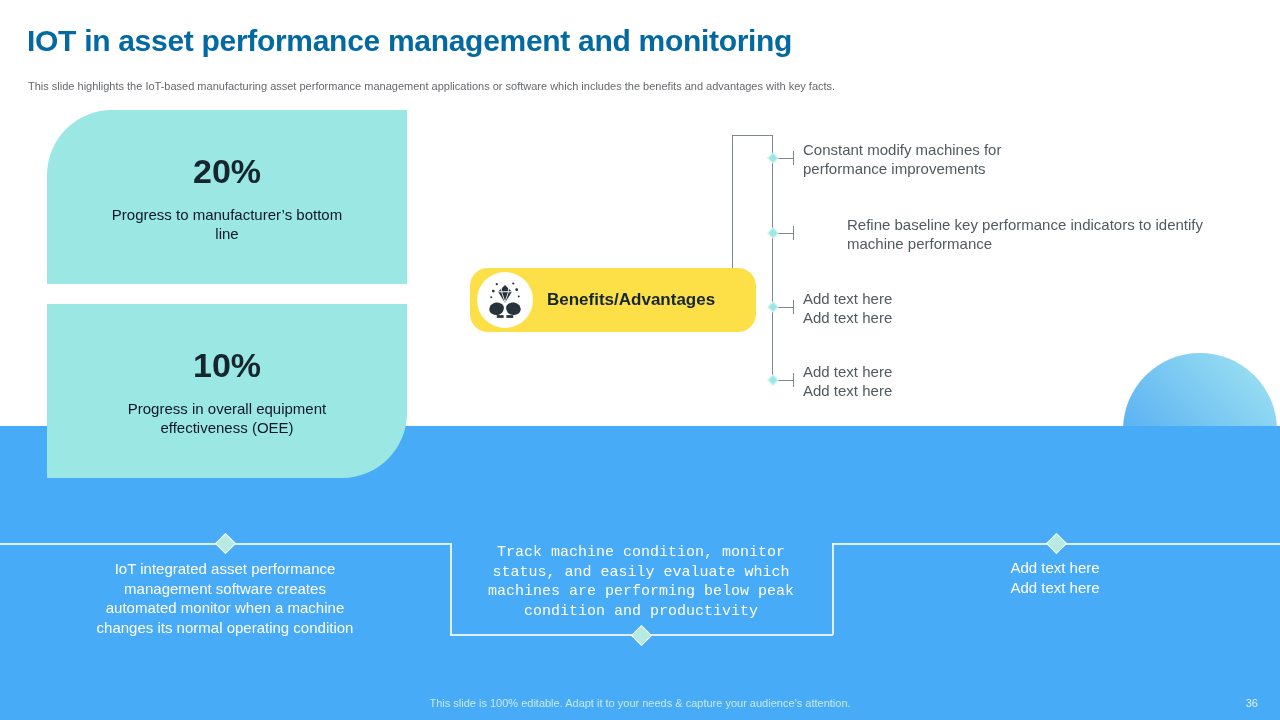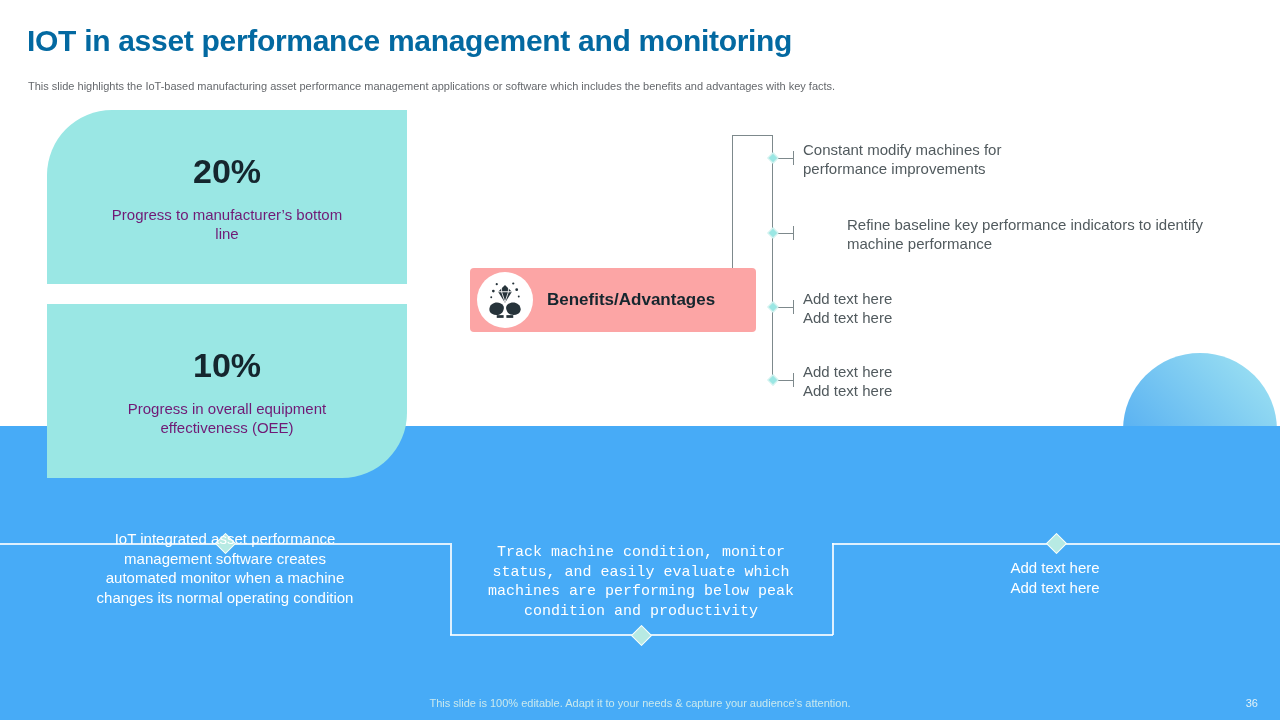--- a/index.html
+++ b/index.html
@@ -23,26 +23,26 @@
   
   .stat-box{
     position:absolute;left:47px;width:360px;height:174px;
     background:#9ae7e4;z-index:4;
     display:flex;flex-direction:column;align-items:center;justify-content:center;
     text-align:center;
   }
   .stat-box.first{top:110px;border-radius:65px 0 0 0;}
   .stat-box.second{top:304px;border-radius:0 0 65px 0;}
   .stat-value{font-size:34px;font-weight:700;color:#15262e;margin-bottom:14px;}
-  .stat-label{font-size:15px;color:#701a75;line-height:19px;width:240px;}
+  .stat-label{font-size:15px;color:#0f172a;line-height:19px;width:240px;}
 
   
   .pill{
     position:absolute;left:470px;top:268px;width:286px;height:64px;
-    background:#fca5a5;border-radius:4px;z-index:4;
+    background:#fde047;border-radius:18px;z-index:4;
     display:flex;align-items:center;
   }
   .pill-icon-circle{
     width:56px;height:56px;border-radius:50%;background:#ffffff;
     margin-left:7px;display:flex;align-items:center;justify-content:center;
     flex-shrink:0;
   }
   .pill-label{
     font-size:17px;font-weight:700;color:#15262e;margin-left:14px;
   }
@@ -178,21 +178,21 @@
 
   <div class="serp" style="left:0;top:543px;width:450px;height:1.5px;"></div>
   <div class="serp" style="left:450px;top:543px;width:1.5px;height:92px;"></div>
   <div class="serp" style="left:450px;top:634px;width:383px;height:1.5px;"></div>
   <div class="serp" style="left:832px;top:543px;width:1.5px;height:92px;"></div>
   <div class="serp" style="left:832px;top:543px;width:448px;height:1.5px;"></div>
   <div class="serp-diamond" style="left:218px;top:536px;"></div>
   <div class="serp-diamond" style="left:634px;top:628px;"></div>
   <div class="serp-diamond" style="left:1049px;top:536px;"></div>
 
-  <div class="band-block" style="left:55px;top:529px;">
+  <div class="band-block" style="left:55px;top:559px;">
     <div>IoT integrated asset performance</div>
     <div>management software creates</div>
     <div>automated monitor when a machine</div>
     <div>changes its normal operating condition</div>
   </div>
   <div class="band-block" style="left:471px;top:543px;font-family:Liberation Mono, monospace;">
     <div>Track machine condition, monitor</div>
     <div>status,  and easily evaluate which</div>
     <div>machines are performing below peak</div>
     <div>condition and productivity</div>

